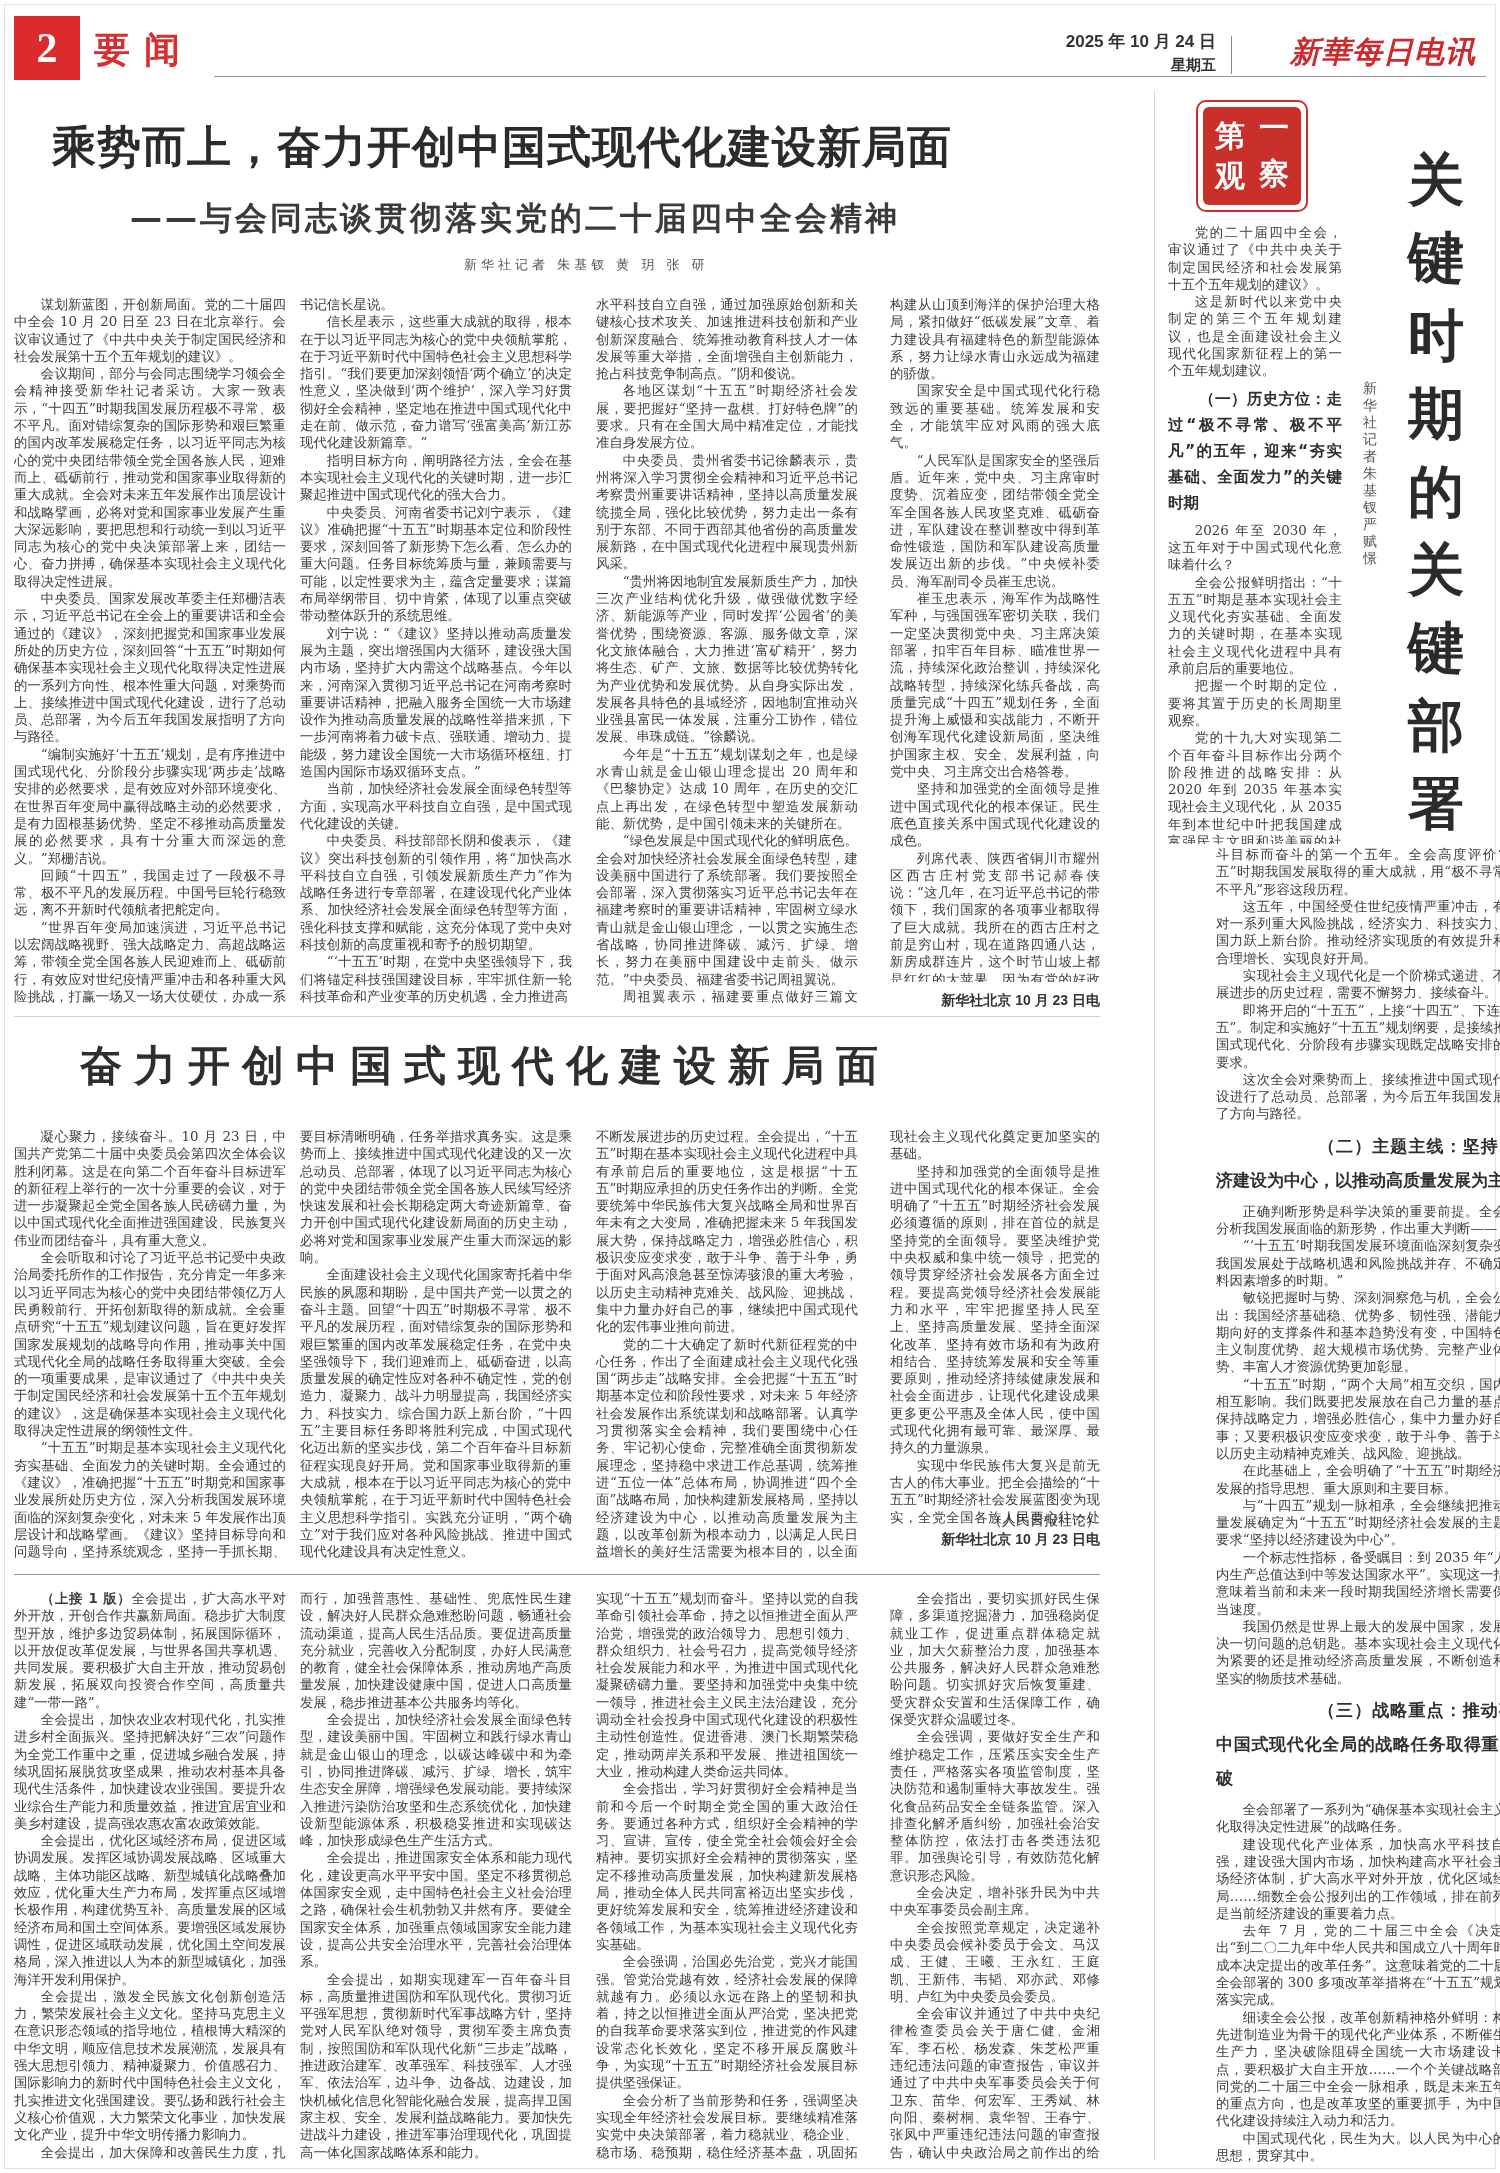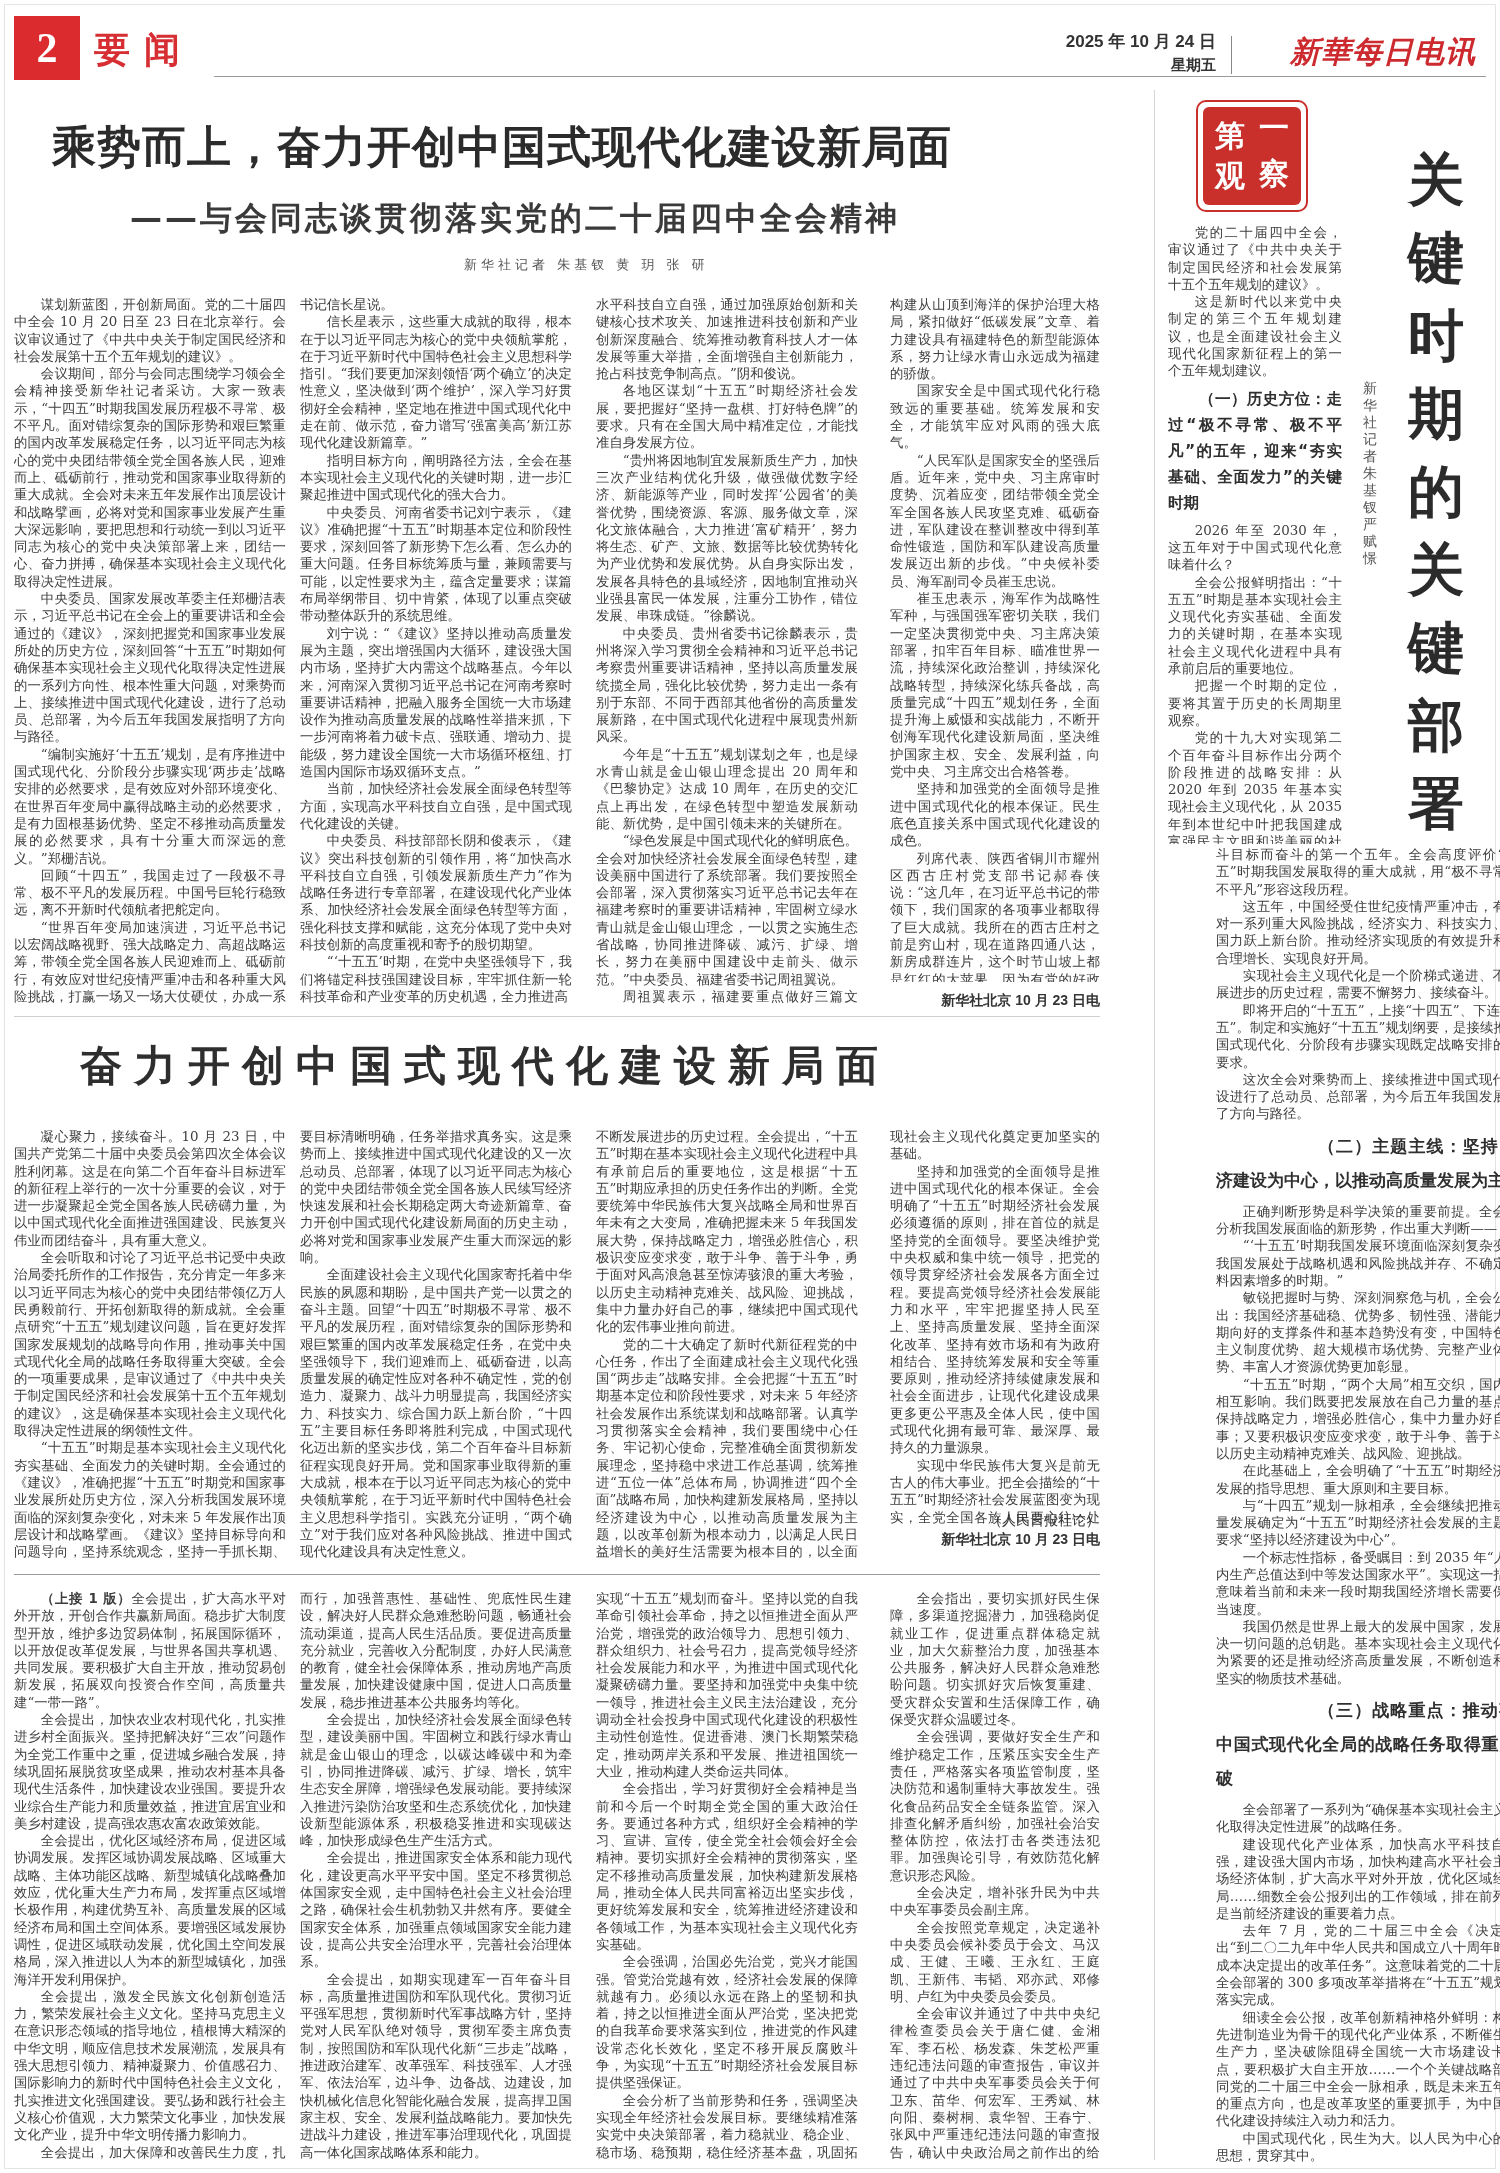--- a/index.html
+++ b/index.html
@@ -77,22 +77,22 @@
     <p>指明目标方向，阐明路径方法，全会在基本实现社会主义现代化的关键时期，进一步汇聚起推进中国式现代化的强大合力。</p>
     <p>中央委员、河南省委书记刘宁表示，《建议》准确把握“十五五”时期基本定位和阶段性要求，深刻回答了新形势下怎么看、怎么办的重大问题。任务目标统筹质与量，兼顾需要与可能，以定性要求为主，蕴含定量要求；谋篇布局举纲带目、切中肯綮，体现了以重点突破带动整体跃升的系统思维。</p>
     <p>刘宁说：“《建议》坚持以推动高质量发展为主题，突出增强国内大循环，建设强大国内市场，坚持扩大内需这个战略基点。今年以来，河南深入贯彻习近平总书记在河南考察时重要讲话精神，把融入服务全国统一大市场建设作为推动高质量发展的战略性举措来抓，下一步河南将着力破卡点、强联通、增动力、提能级，努力建设全国统一大市场循环枢纽、打造国内国际市场双循环支点。”</p>
     <p>当前，加快经济社会发展全面绿色转型等方面，实现高水平科技自立自强，是中国式现代化建设的关键。</p>
     <p>中央委员、科技部部长阴和俊表示，《建议》突出科技创新的引领作用，将“加快高水平科技自立自强，引领发展新质生产力”作为战略任务进行专章部署，在建设现代化产业体系、加快经济社会发展全面绿色转型等方面，强化科技支撑和赋能，这充分体现了党中央对科技创新的高度重视和寄予的殷切期望。</p>
     <p>“‘十五五’时期，在党中央坚强领导下，我们将锚定科技强国建设目标，牢牢抓住新一轮科技革命和产业变革的历史机遇，全力推进高</p>
   </div>
 <div class="col" id="a1c2" style="left:596px; top:296px; width:262px; height:710px;">
     <p class="noindent">水平科技自立自强，通过加强原始创新和关键核心技术攻关、加速推进科技创新和产业创新深度融合、统筹推动教育科技人才一体发展等重大举措，全面增强自主创新能力，抢占科技竞争制高点。”阴和俊说。</p>
     <p>各地区谋划“十五五”时期经济社会发展，要把握好“坚持一盘棋、打好特色牌”的要求。只有在全国大局中精准定位，才能找准自身发展方位。</p>
+    <p>中央委员、贵州省委书记徐麟表示，贵州将深入学习贯彻全会精神和习近平总书记考察贵州重要讲话精神，坚持以高质量发展统揽全局，强化比较优势，努力走出一条有别于东部、不同于西部其他省份的高质量发展新路，在中国式现代化进程中展现贵州新风采。</p>
     <p>“贵州将因地制宜发展新质生产力，加快三次产业结构优化升级，做强做优数字经济、新能源等产业，同时发挥‘公园省’的美誉优势，围绕资源、客源、服务做文章，深化文旅体融合，大力推进‘富矿精开’，努力将生态、矿产、文旅、数据等比较优势转化为产业优势和发展优势。从自身实际出发，发展各具特色的县域经济，因地制宜推动兴业强县富民一体发展，注重分工协作，错位发展、串珠成链。”徐麟说。</p>
-    <p>中央委员、贵州省委书记徐麟表示，贵州将深入学习贯彻全会精神和习近平总书记考察贵州重要讲话精神，坚持以高质量发展统揽全局，强化比较优势，努力走出一条有别于东部、不同于西部其他省份的高质量发展新路，在中国式现代化进程中展现贵州新风采。</p>
     <p>今年是“十五五”规划谋划之年，也是绿水青山就是金山银山理念提出 20 周年和《巴黎协定》达成 10 周年，在历史的交汇点上再出发，在绿色转型中塑造发展新动能、新优势，是中国引领未来的关键所在。</p>
     <p>“绿色发展是中国式现代化的鲜明底色。全会对加快经济社会发展全面绿色转型，建设美丽中国进行了系统部署。我们要按照全会部署，深入贯彻落实习近平总书记去年在福建考察时的重要讲话精神，牢固树立绿水青山就是金山银山理念，一以贯之实施生态省战略，协同推进降碳、减污、扩绿、增长，努力在美丽中国建设中走前头、做示范。”中央委员、福建省委书记周祖翼说。</p>
     <p>周祖翼表示，福建要重点做好三篇文章，紧扣做好“深化改革”文章、深入推进国家生态文明试验区建设，紧扣做好“协同治理”文章、加快</p>
   </div>
 <div class="col" id="a1c3" style="left:890px; top:296px; width:210px; height:686px;">
     <p class="noindent">构建从山顶到海洋的保护治理大格局，紧扣做好“低碳发展”文章、着力建设具有福建特色的新型能源体系，努力让绿水青山永远成为福建的骄傲。</p>
     <p>国家安全是中国式现代化行稳致远的重要基础。统筹发展和安全，才能筑牢应对风雨的强大底气。</p>
     <p>“人民军队是国家安全的坚强后盾。近年来，党中央、习主席审时度势、沉着应变，团结带领全党全军全国各族人民攻坚克难、砥砺奋进，军队建设在整训整改中得到革命性锻造，国防和军队建设高质量发展迈出新的步伐。”中央候补委员、海军副司令员崔玉忠说。</p>
     <p>崔玉忠表示，海军作为战略性军种，与强国强军密切关联，我们一定坚决贯彻党中央、习主席决策部署，扣牢百年目标、瞄准世界一流，持续深化政治整训，持续深化战略转型，持续深化练兵备战，高质量完成“十四五”规划任务，全面提升海上威慑和实战能力，不断开创海军现代化建设新局面，坚决维护国家主权、安全、发展利益，向党中央、习主席交出合格答卷。</p>
     <p>坚持和加强党的全面领导是推进中国式现代化的根本保证。民生底色直接关系中国式现代化建设的成色。</p>

